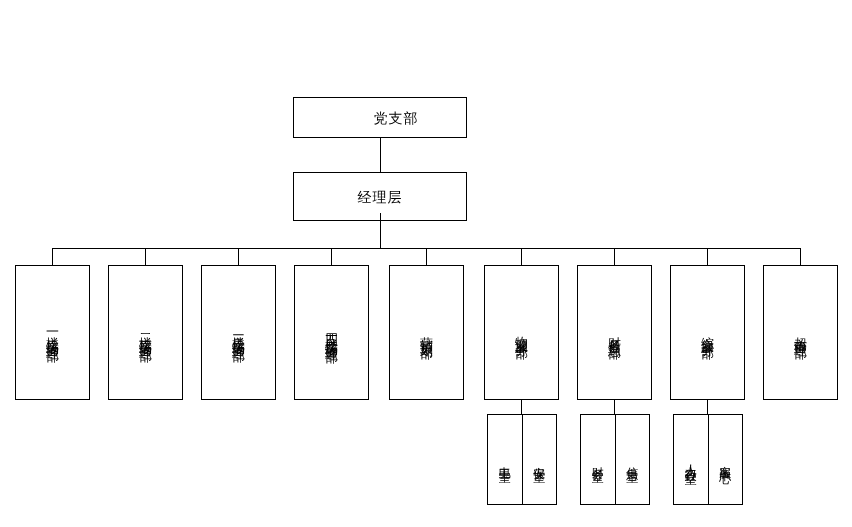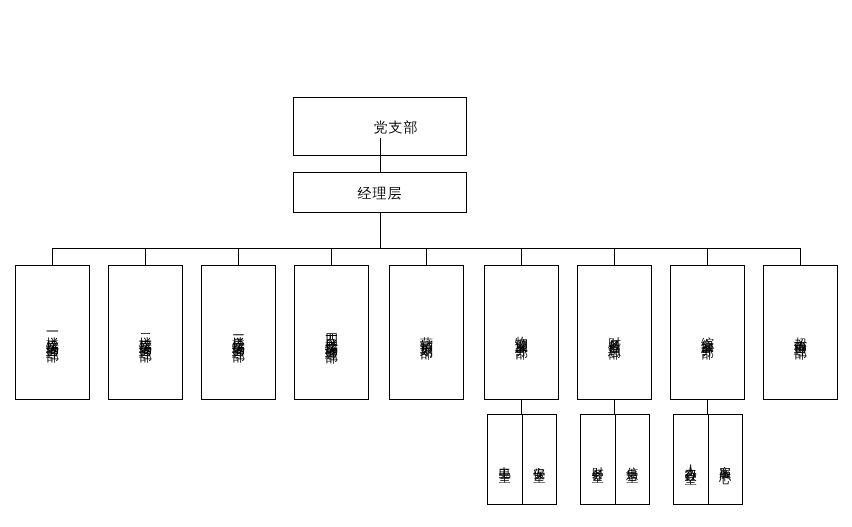--- a/index.html
+++ b/index.html
@@ -99,27 +99,27 @@
   }
   .conn-v { width: 1px; }
   .conn-h { height: 1px; }
 </style>
 </head>
 <body>
 
 <div id="chart-root">
 
 
-  <div class="node" style="left:293px; top:97px; width:174px; height:59px;padding-left:32px;">
+  <div class="node" style="left:293px; top:97px; width:174px; height:41px;padding-left:32px;">
     <span class="node-label-h">党支部</span>
   </div>
 
   <div class="conn conn-v" style="left:380px; top:138px; height:34px;"></div>
 
-  <div class="node" style="left:293px; top:172px; width:174px; height:41px;">
+  <div class="node" style="left:293px; top:172px; width:174px; height:49px;">
     <span class="node-label-h">经理层</span>
   </div>
 
   <div class="conn conn-v" style="left:380px; top:213px; height:35px;"></div>
 
   <div class="conn conn-h" style="left:52px; top:248px; width:749px;"></div>
 
   <div class="conn conn-v" style="left:52px; top:248px; height:17px;"></div>
   <div class="conn conn-v" style="left:145px; top:248px; height:17px;"></div>
   <div class="conn conn-v" style="left:238px; top:248px; height:17px;"></div>

